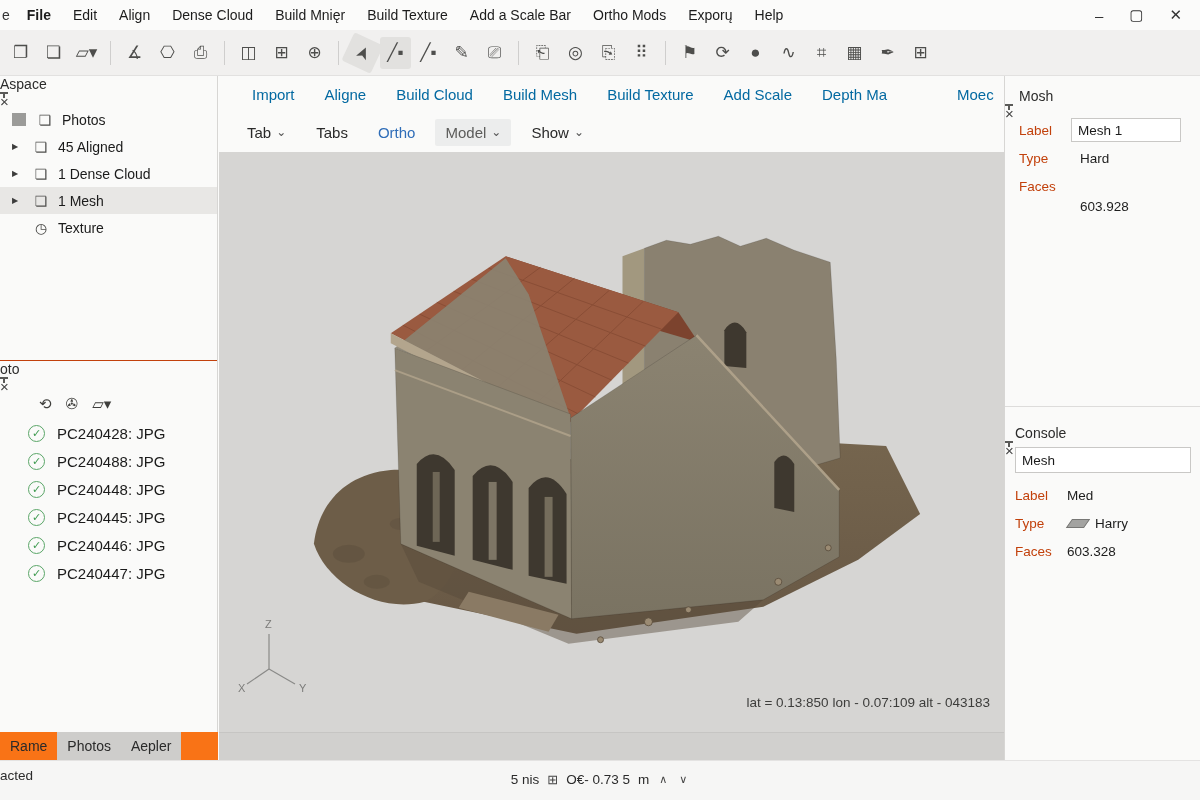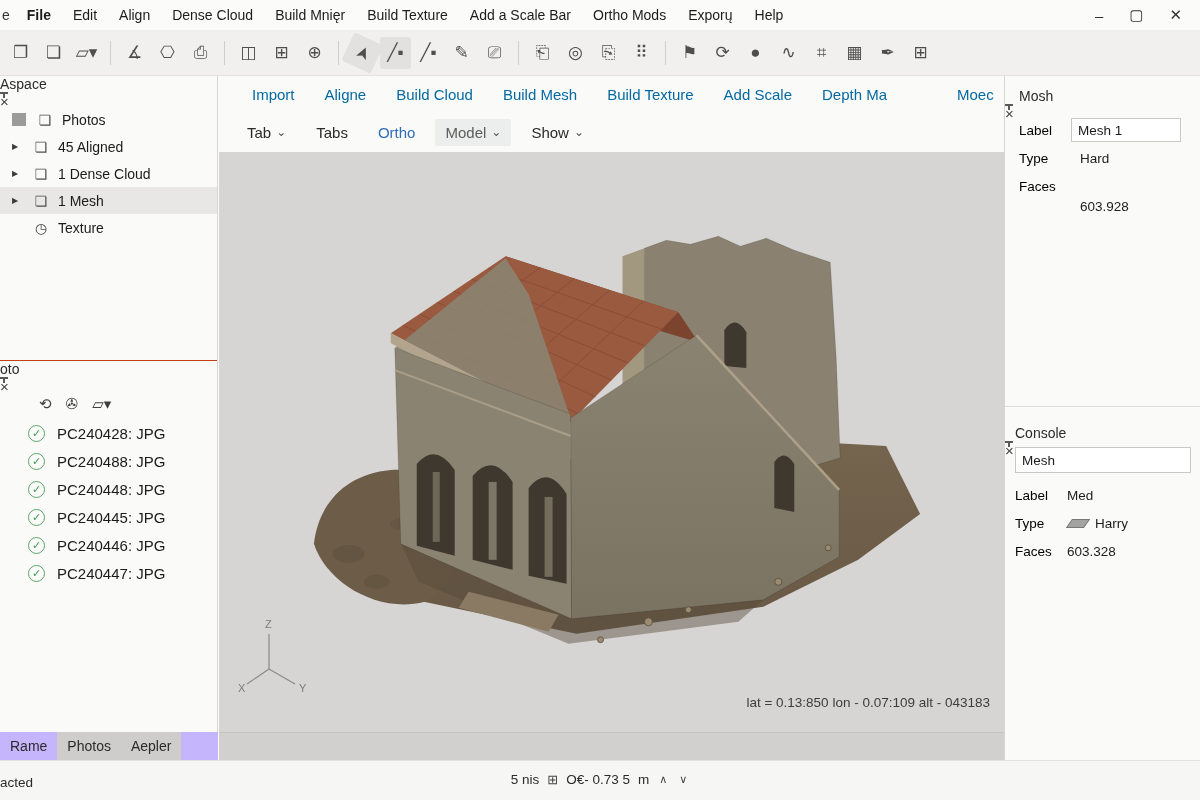--- a/index.html
+++ b/index.html
@@ -51,21 +51,21 @@
   .photos-toolbar { display:flex; align-items:center; gap:4px; padding:2px 0 4px 34px; }
   .ptb-icon { font-size:15px; color:#3f3f3d; padding:2px 5px; }
   .photo-row { height:28px; display:flex; align-items:center; }
   .check-circle { width:17px; height:17px; border:1.4px solid #5aa668; border-radius:50%;
     color:#3f9b51; font-size:11px; display:flex; align-items:center; justify-content:center;
     margin-left:28px; }
   .photo-label { margin-left:12px; font-size:15px; color:#1b1b1b; }
 
   
   #bottom-tabs { position:absolute; left:0; top:732px; width:218px; height:28px;
-    background:#c4b5fd; display:flex; align-items:stretch; font-size:14px; }
+    background:#f97316; display:flex; align-items:stretch; font-size:14px; }
   .btab { display:flex; align-items:center; padding:0 10px; color:#2a2a2a; }
   .btab-group { display:flex; background:#cecdcb; }
 
   
   #main-top { position:absolute; left:219px; top:76px; width:785px; height:76px; background:#fafaf9; }
   #ribbon { display:flex; align-items:center; height:36px; padding-left:18px; gap:0;
     font-size:15px; color:#0369a1; }
   .rtab { padding:0 15px; white-space:nowrap; }
   .rtab.last { margin-left:40px; }
   #viewtabs { display:flex; align-items:center; height:40px; padding-left:18px; font-size:15px; }
@@ -82,36 +82,36 @@
     background:#d1d0ce; border-top:1px solid #c6c5c3; }
   #coords { position:absolute; right:14px; bottom:22px; font-size:13.5px; color:#3d3d3b; }
   #gizmo { position:absolute; left:18px; bottom:36px; }
   #gizmo text { font-size:11px; fill:#77777"5"; }
 
   
   #right-col { position:absolute; left:1004px; top:76px; width:196px; height:684px;
     background:#fafaf9; border-left:1px solid #d7d6d4; }
   .rp-row { display:flex; align-items:center; height:28px; font-size:13.5px; color:#1d1d1d;
     padding-left:14px; }
-  .rp-key { width:52px; color:#000000; }
+  .rp-key { width:52px; color:#c2410c; }
   .rp-val { color:#1d1d1d; }
   .rp-input { width:110px; height:24px; border:1px solid #c9c8c6; background:#fff;
     font-size:13.5px; padding:0 6px; font-family:"Liberation Sans",sans-serif; color:#1b1b1b; }
   #console-panel { position:absolute; top:330px; left:0; width:100%;
     border-top:1px solid #dddcdb; padding-top:4px; }
   .console-input { display:block; margin:6px 10px 8px 10px; width:176px; height:26px;
     border:1px solid #c9c8c6; background:#fff; font-size:13.5px; padding:0 6px;
     font-family:"Liberation Sans",sans-serif; color:#1b1b1b; }
   .para-icon { width:18px; height:9px; background:#a3a3a1; border:1px solid #777775;
     transform:skewX(-35deg); margin:0 8px 0 2px; }
 
   
   #statusbar { position:absolute; left:0; top:760px; width:1200px; height:40px;
     background:#f6f6f5; border-top:1px solid #e4e3e2; font-size:13.5px; color:#2b2b2b; }
-  #status-left { position:absolute; left:0px; top:14px; }
+  #status-left { position:absolute; left:0px; top:7px; }
   #status-center { position:absolute; left:50%; top:11px; transform:translateX(-50%);
     display:flex; align-items:center; gap:8px; }
   .chev { font-size:11px; color:#444; padding:0 2px; }
   .sb-icon { font-size:13px; color:#444; }
 </style>
 </head>
 <body>
 
 <div id="menubar">
   <span class="menu-item first">e</span>

